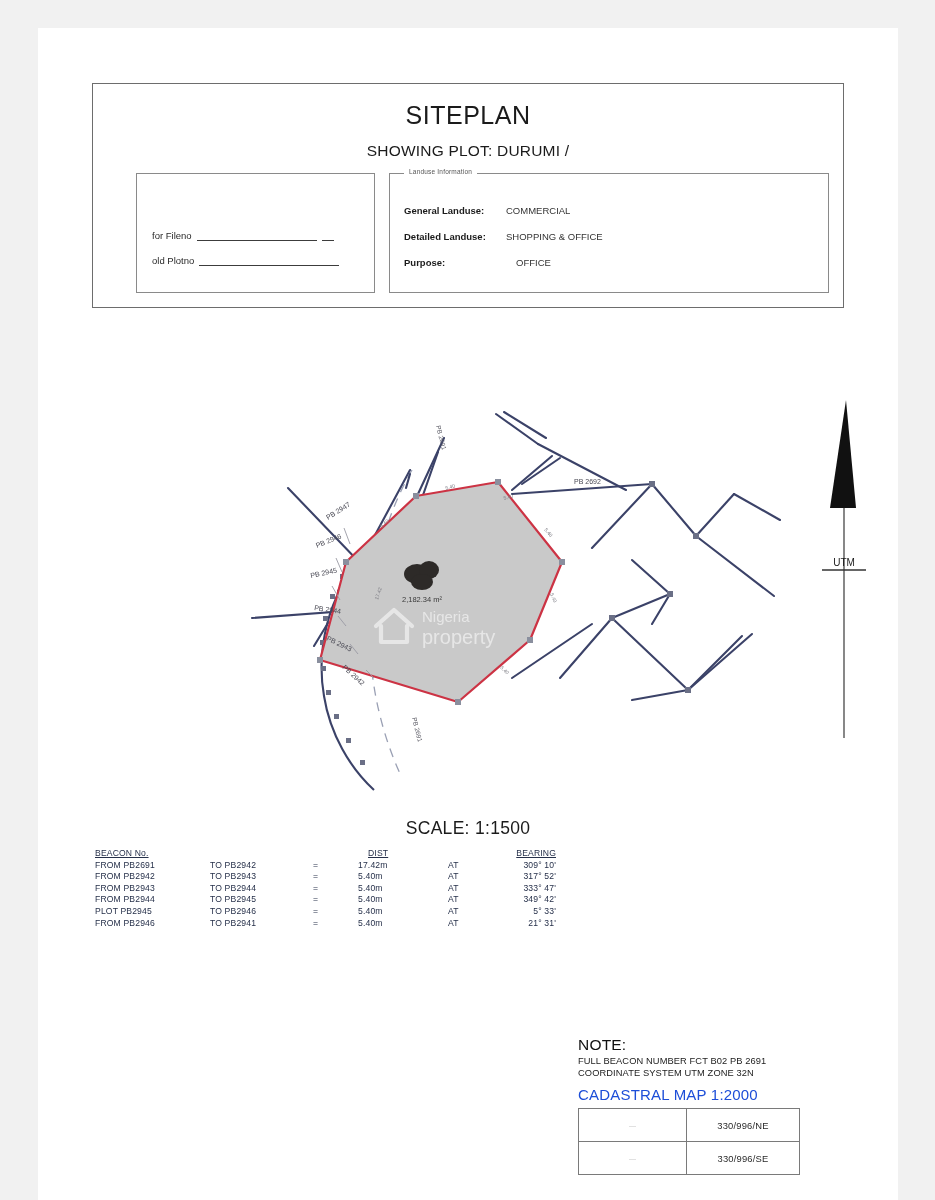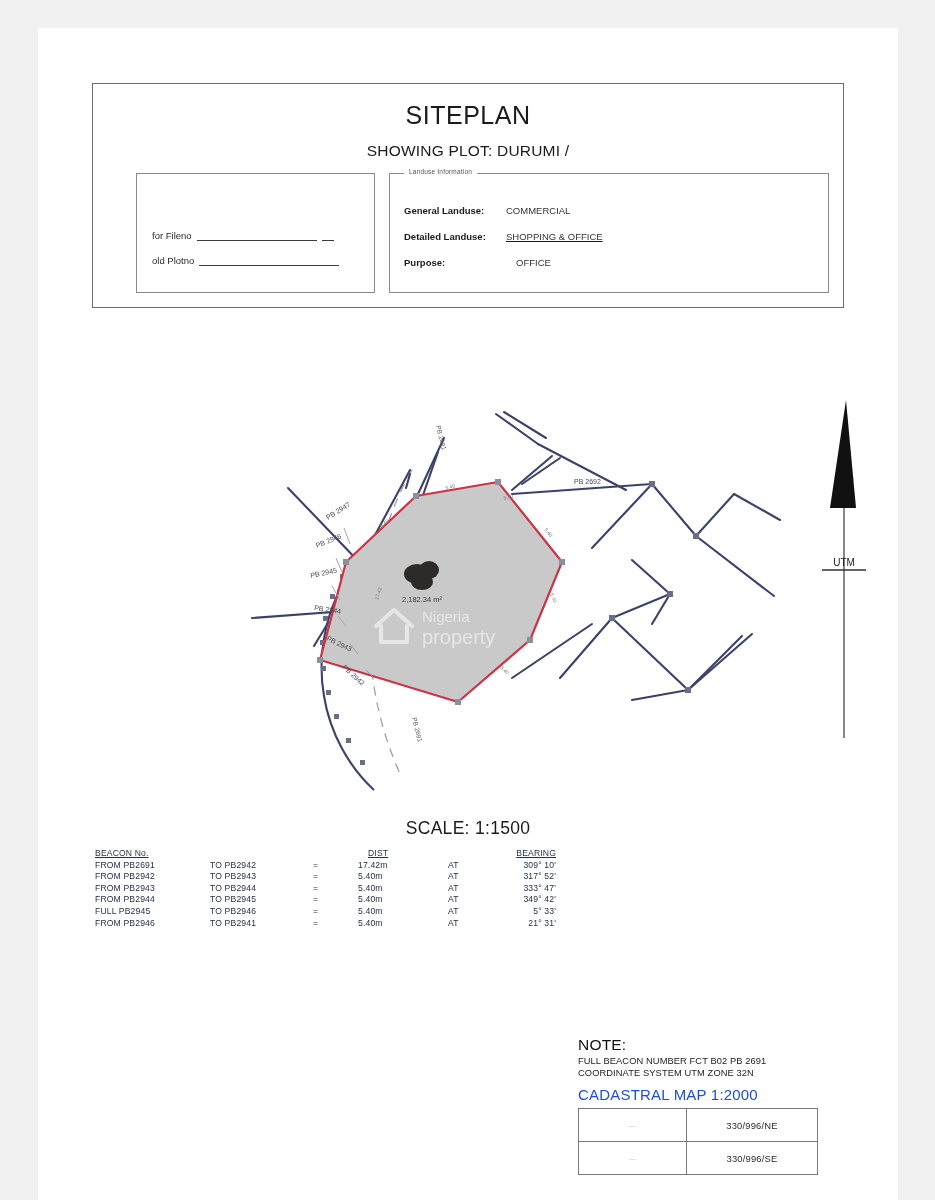--- a/index.html
+++ b/index.html
@@ -102,21 +102,21 @@
   }
   .lu-row {
     position: absolute;
     font-size: 9.5px;
     color: #1b1b1b;
     white-space: nowrap;
   }
   .lu-row .k { font-weight: bold; display: inline-block; }
   .lu-row .v { color: #333; }
   .lu-row.r1 { left: 14px; top: 31px; }
-  .lu-row.r2 { left: 14px; top: 57px; text-decoration: underline; }
+  .lu-row.r2 { left: 14px; top: 57px; }
   .lu-row.r3 { left: 14px; top: 83px; }
   .lu-row.r1 .k, .lu-row.r2 .k { width: 102px; }
   .lu-row.r3 .k { width: 102px; }
   .lu-row.r3 .v { padding-left: 10px; }
 
   
   #map-area {
     position: absolute;
     left: 54px;
     top: 350px;
@@ -192,21 +192,21 @@
   }
   .cadastral-title {
     font-size: 15px;
     color: #1d4ed8;
     margin-top: 7px;
     margin-bottom: 5px;
     letter-spacing: 0.2px;
   }
   .cad-table {
     border-collapse: collapse;
-    width: 240px;
+    width: 222px;
   }
   .cad-table td {
     border: 1.4px solid #7a7a7a;
     height: 30px;
     text-align: center;
     font-size: 9.4px;
     color: #2a2a2a;
     letter-spacing: 0.2px;
   }
   .cad-table td.blank {
@@ -436,21 +436,21 @@
           </tr>
           <tr>
             <td class="c-from">FROM  PB2944</td>
             <td class="c-to">TO  PB2945</td>
             <td class="c-eq">=</td>
             <td class="c-dist">5.40m</td>
             <td class="c-at">AT</td>
             <td class="c-bear">349° 42'</td>
           </tr>
           <tr>
-            <td class="c-from">FULL  PB2945</td>
+            <td class="c-from">PLOT  PB2945</td>
             <td class="c-to">TO  PB2946</td>
             <td class="c-eq">=</td>
             <td class="c-dist">5.40m</td>
             <td class="c-at">AT</td>
             <td class="c-bear">5° 33'</td>
           </tr>
           <tr>
             <td class="c-from">FROM  PB2946</td>
             <td class="c-to">TO  PB2941</td>
             <td class="c-eq">=</td>

